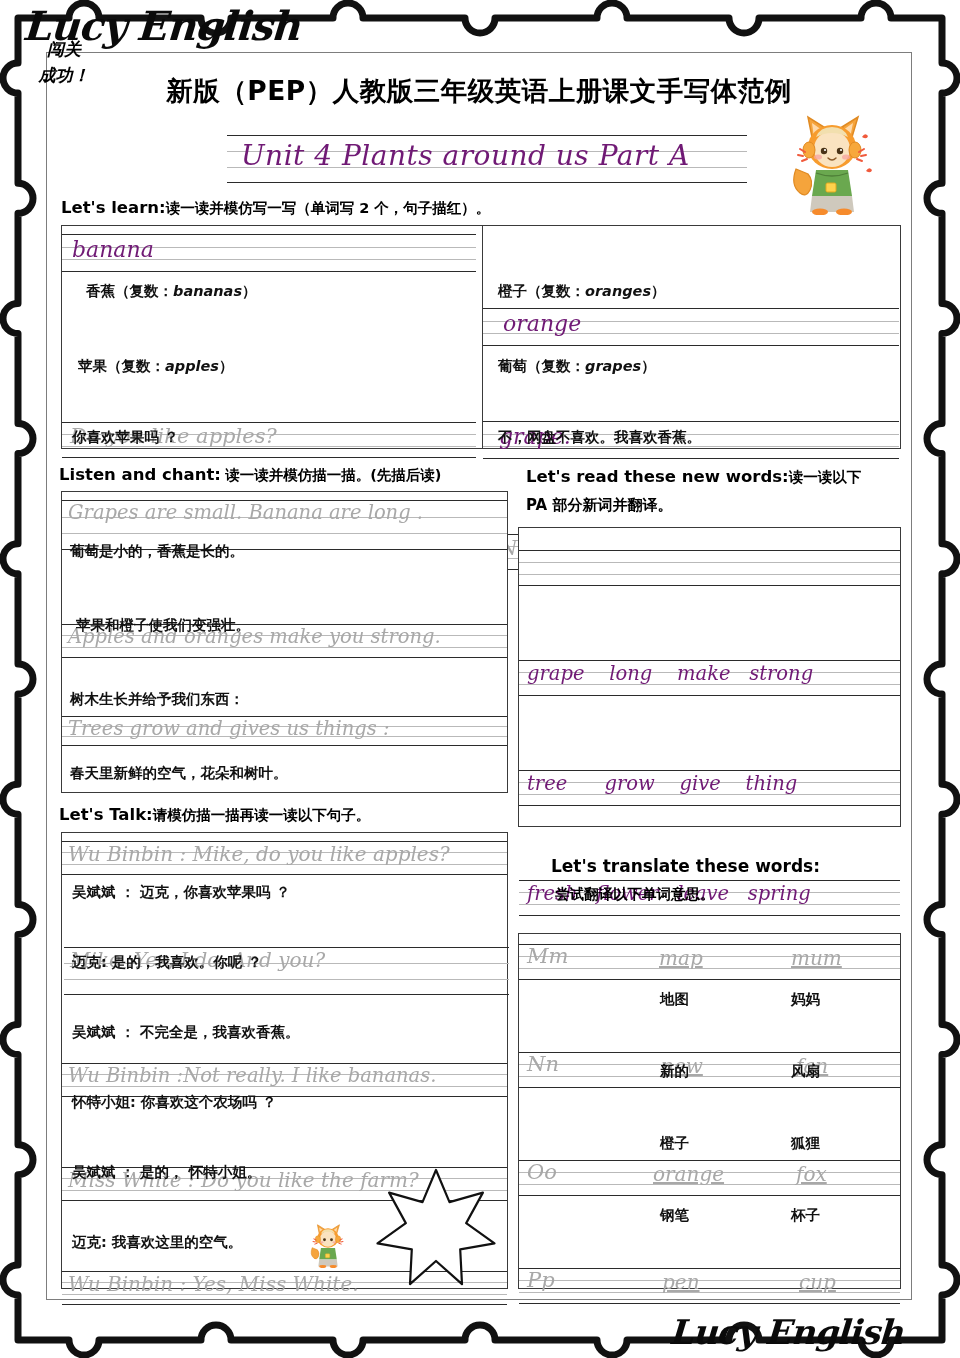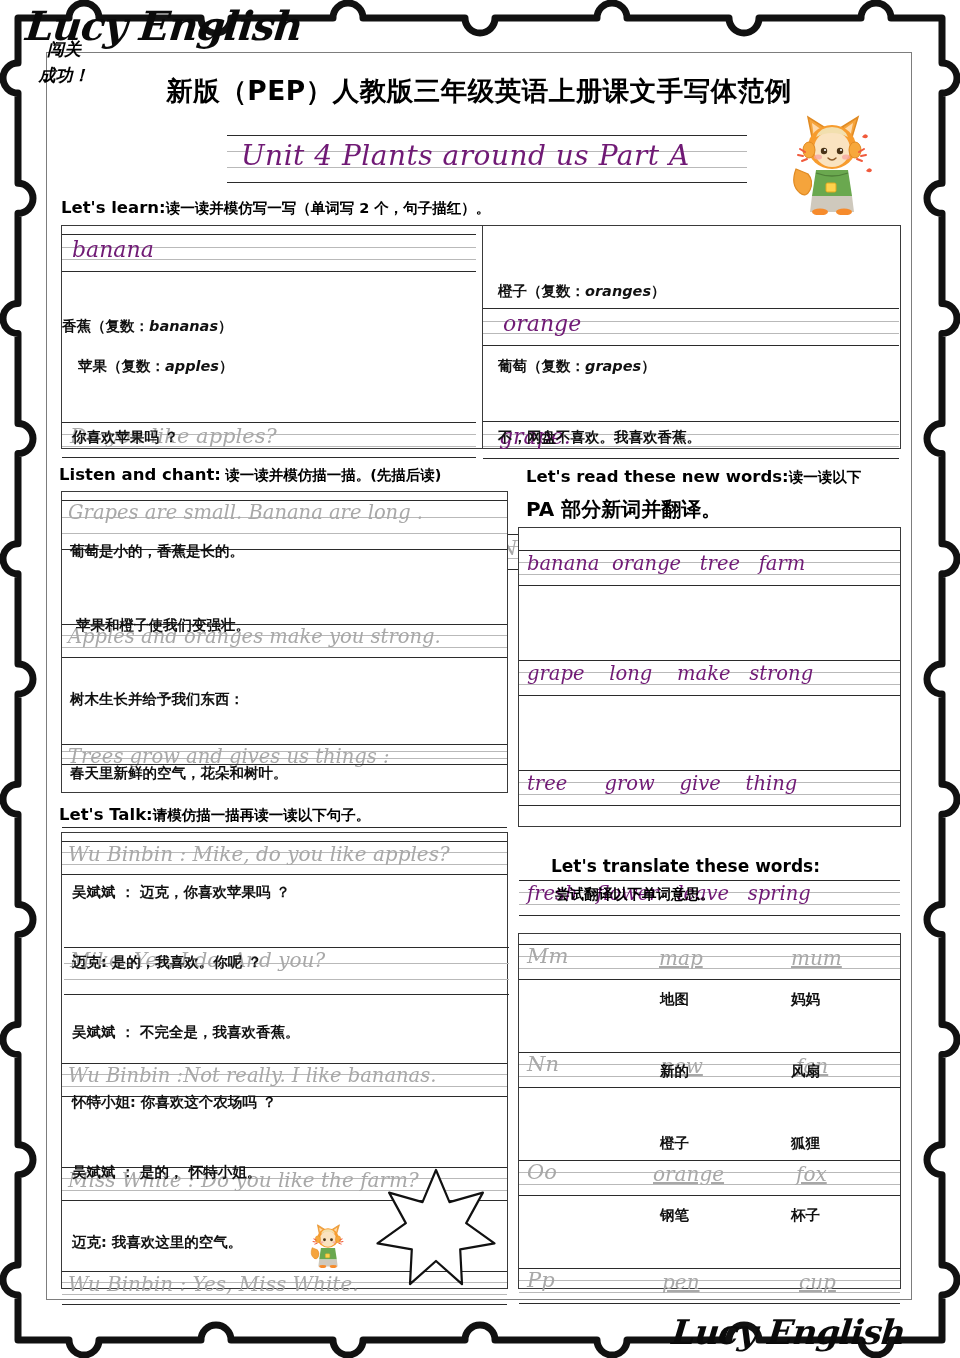--- a/index.html
+++ b/index.html
@@ -238,21 +238,21 @@
   </div>
 
   <div class="box" style="left:14px;top:172px;width:840px;height:224px;">
     <div class="vline" style="left:420px;"></div>
 
     <div class="rule4" style="left:0;top:8px;width:414px;height:38px;">
       <div class="ln ln1"></div>
         <div class="ln ln2"></div>
       <div class="hand" style="position:absolute;left:10px;top:3px;font-size:22px;">banana</div>
     </div>
-    <div class="zh-line" style="left:0;top:56px;margin-top:35px;">
+    <div class="zh-line" style="left:24px;top:56px;">
       <span>香蕉（复数：</span><span class="it">bananas</span><span>）</span>
     </div>
 
     <div class="zh-line" style="left:16px;top:131px;">
       <span>苹果（复数：</span><span class="it">apples</span><span>）</span>
     </div>
 
     <div class="rule4" style="left:0;top:158px;width:414px;height:36px;">
       <div class="ln ln1"></div>
         <div class="ln ln2"></div>
@@ -299,47 +299,44 @@
     </div>
     <div class="zh-line" style="left:8px;top:50px;">葡萄是小的，香蕉是长的。</div>
 
     <div class="rule4" style="left:0;top:82px;width:445px;height:34px;text-align:right;">
       <div class="ln ln1"></div>
         <div class="ln ln2"></div>
       <div class="hand trace" style="position:absolute;left:6px;top:1px;font-size:19.5px;">Apples and oranges make you strong.</div>
     </div>
     <div class="zh-line" style="left:14px;top:124px;">苹果和橙子使我们变强壮。</div>
 
-    <div class="rule4" style="left:0;top:168px;width:445px;height:21px;">
+    <div class="rule4" style="left:0;top:140px;width:445px;height:30px;">
       <div class="ln ln1"></div>
         <div class="ln ln2"></div>
       <div class="hand trace" style="position:absolute;left:6px;top:1px;font-size:19.5px;">Trees grow and gives us things :</div>
     </div>
     <div class="zh-line" style="left:8px;top:198px;">树木生长并给予我们东西：</div>
 
     <div class="rule4" style="left:0;top:230px;width:445px;height:34px;">
       <div class="ln ln1"></div>
         <div class="ln ln2"></div>
       <div class="hand trace" style="position:absolute;left:6px;top:1px;font-size:19px;">Fresh air, flowers and leaves in spring.</div>
     </div>
     <div class="zh-line" style="left:8px;top:272px;">春天里新鲜的空气，花朵和树叶。</div>
   </div>
 
   <div class="sec-label" style="left:479px;top:414px;">
     <span class="en">Let's read these new words:</span><span class="zh">读一读以下</span>
   </div>
-  <div class="sec-label zh" style="left:479px;top:443px;font-family:'DejaVu Sans',sans-serif;font-weight:bold;font-size:20px;">PA 部分新词并翻译。</div>
+  <div class="sec-label zh" style="left:479px;top:443px;font-family:'DejaVu Sans',sans-serif;font-weight:bold;font-size:15px;">PA 部分新词并翻译。</div>
 
   <div class="box" style="left:471px;top:474px;width:383px;height:300px;">
     <div class="rule4" style="left:0;top:22px;width:381px;height:36px;">
       <div class="ln ln1"></div>
         <div class="ln ln2"></div>
-      <div class="hand" style="position:absolute;left:8px;top:2px;font-size:19.5px;">
-        <span>banana</span>&nbsp;&nbsp;<span>orange</span>&nbsp;&nbsp;&nbsp;<span>tree</span>&nbsp;&nbsp;&nbsp;<span>farm</span>
-      </div>
     </div>
     <div class="rule4" style="left:0;top:96px;width:381px;height:36px;">
       <div class="ln ln1"></div>
         <div class="ln ln2"></div>
       <div class="hand" style="position:absolute;left:8px;top:2px;font-size:19.5px;">
         <span>grape</span>&nbsp;&nbsp;&nbsp;&nbsp;<span>long</span>&nbsp;&nbsp;&nbsp;&nbsp;<span>make</span>&nbsp;&nbsp;&nbsp;<span>strong</span>
       </div>
     </div>
     <div class="rule4" style="left:0;top:170px;width:381px;height:36px;">
       <div class="ln ln1"></div>

